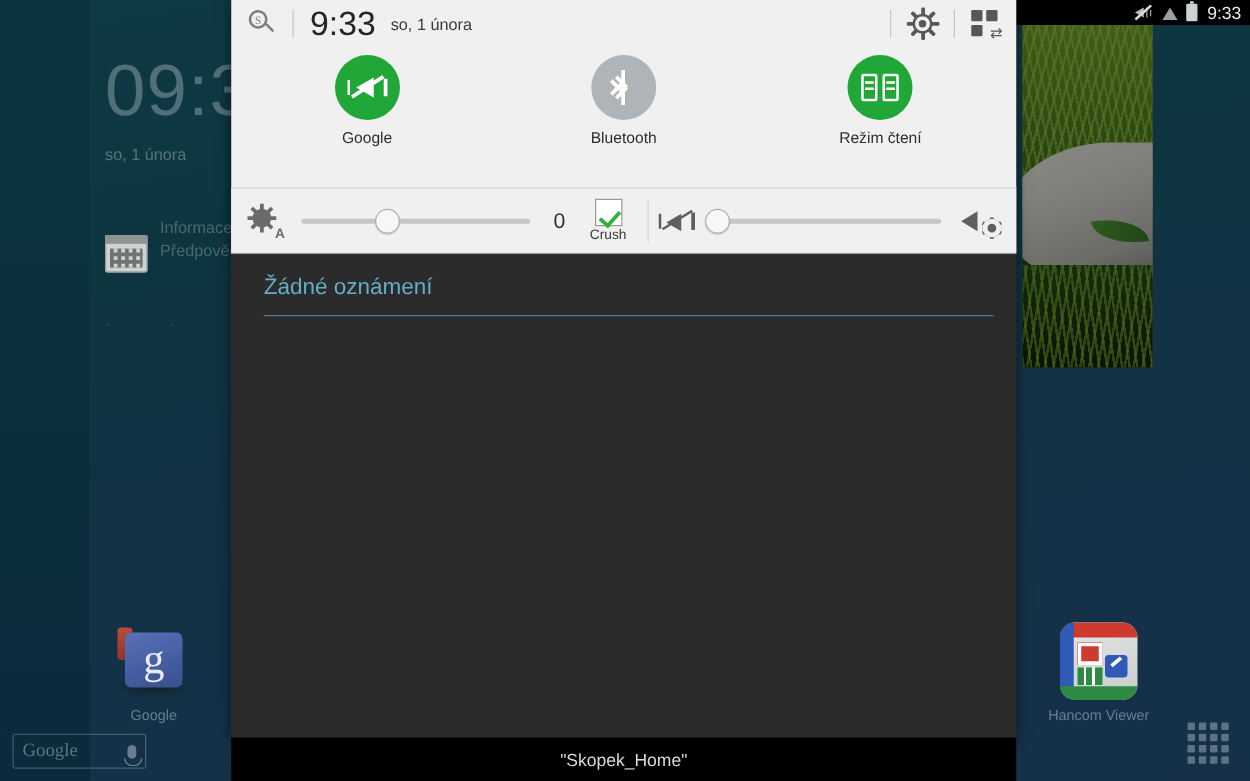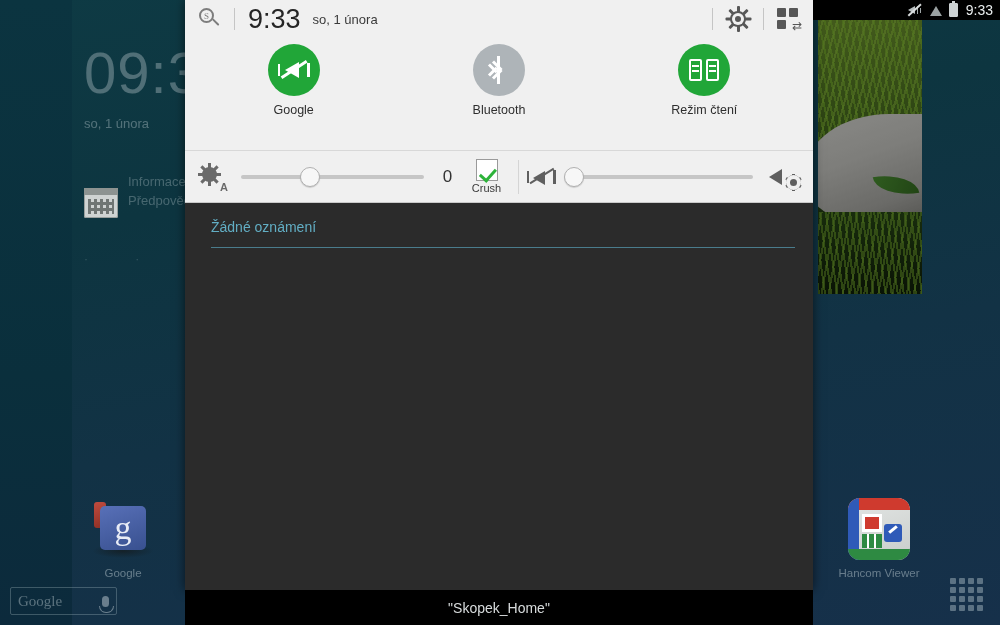--- a/index.html
+++ b/index.html
@@ -412,21 +412,21 @@
   #spk-ico .gear2 {
     position:absolute; right:0; bottom:0; width:15px; height:15px; border-radius:50%;
     background:#5f5f5f; box-shadow: inset 0 0 0 4px #f0f0f0;
   }
   #spk-ico .gt { position:absolute; right:6px; bottom:-1px; width:3px; height:17px; background:#5f5f5f; }
   #spk-ico .gt2 { transform: rotate(60deg); }
   #spk-ico .gt3 { transform: rotate(120deg); }
 
   
   #panel-body { flex: 1; background: #2b2b2b; padding: 16px 18px 0 26px; }
-  #no-notif { color: #62aec4; font-size: 14px; }
+  #no-notif { color: #62aec4; font-size: 18px; }
   #notif-rule { height: 1px; background: #4a7c8c; margin-top: 12px; }
 
   
   #bottom-bar {
     position: absolute; left: 185px; top: 590px; width: 628px; height: 35px;
     background: #000; display: flex; align-items: center; justify-content: center;
   }
   #toast-text { color: #d8dcdd; font-size: 14px; }
 </style>
 </head>

